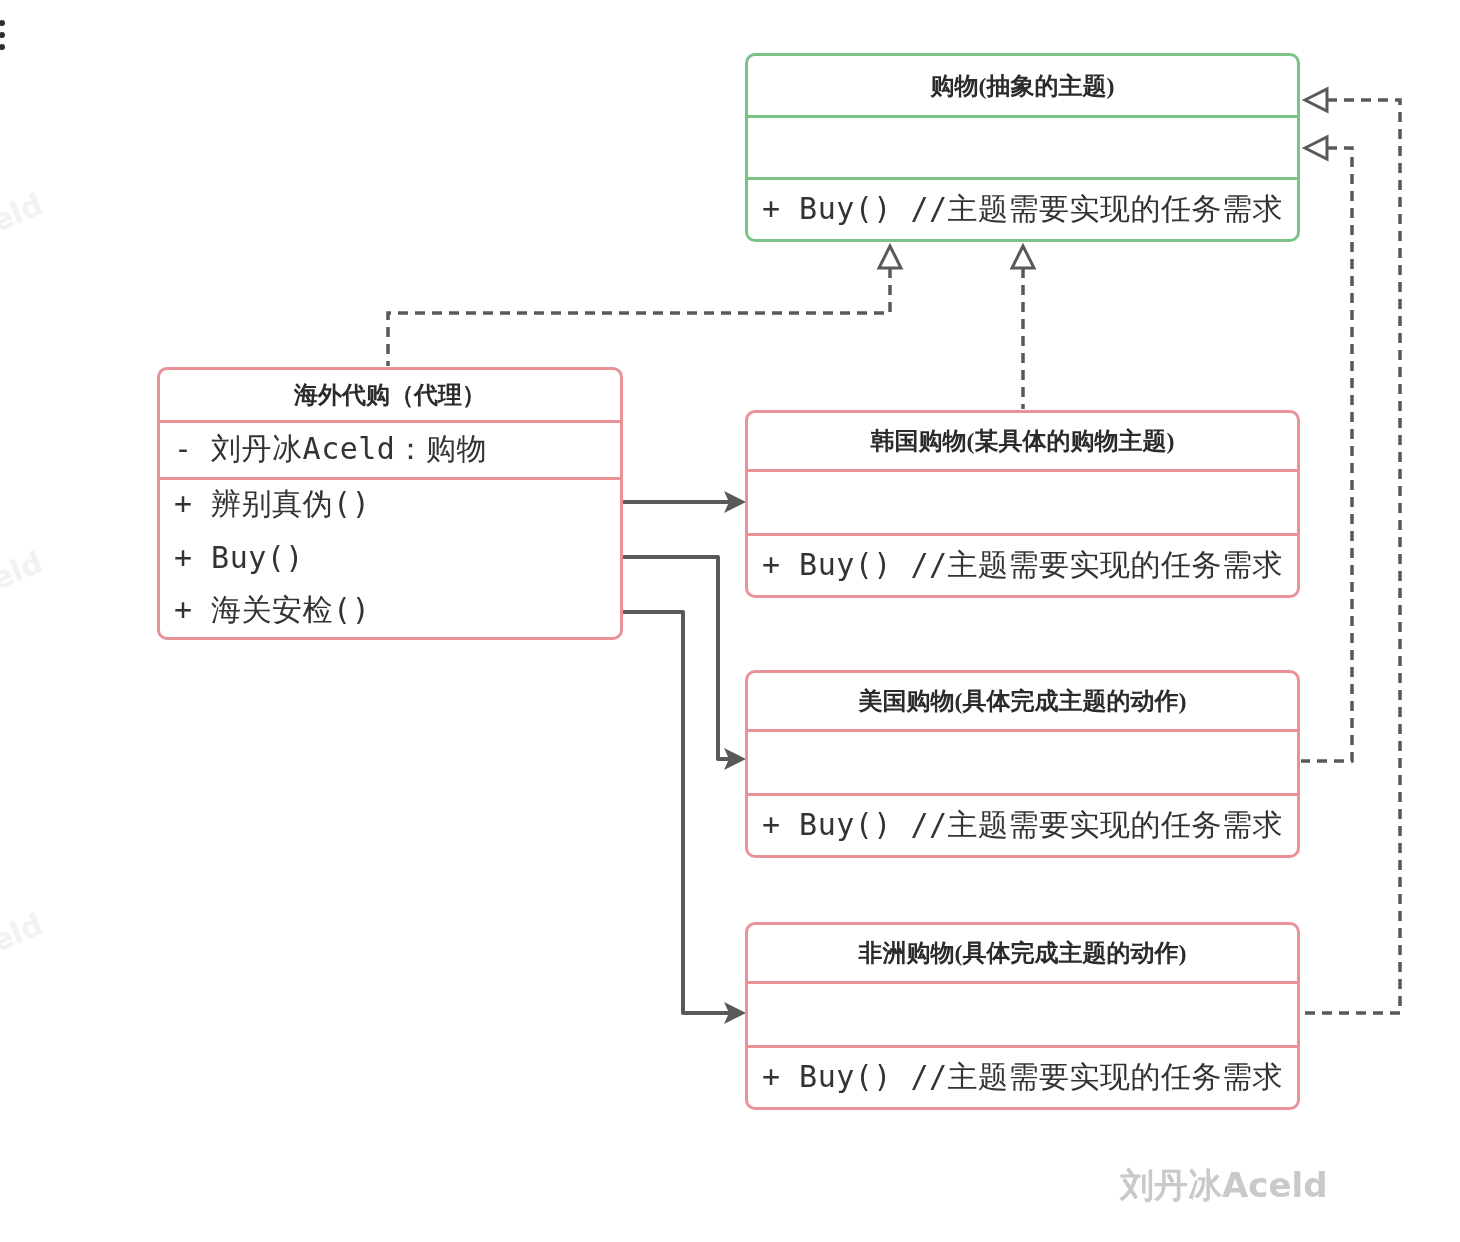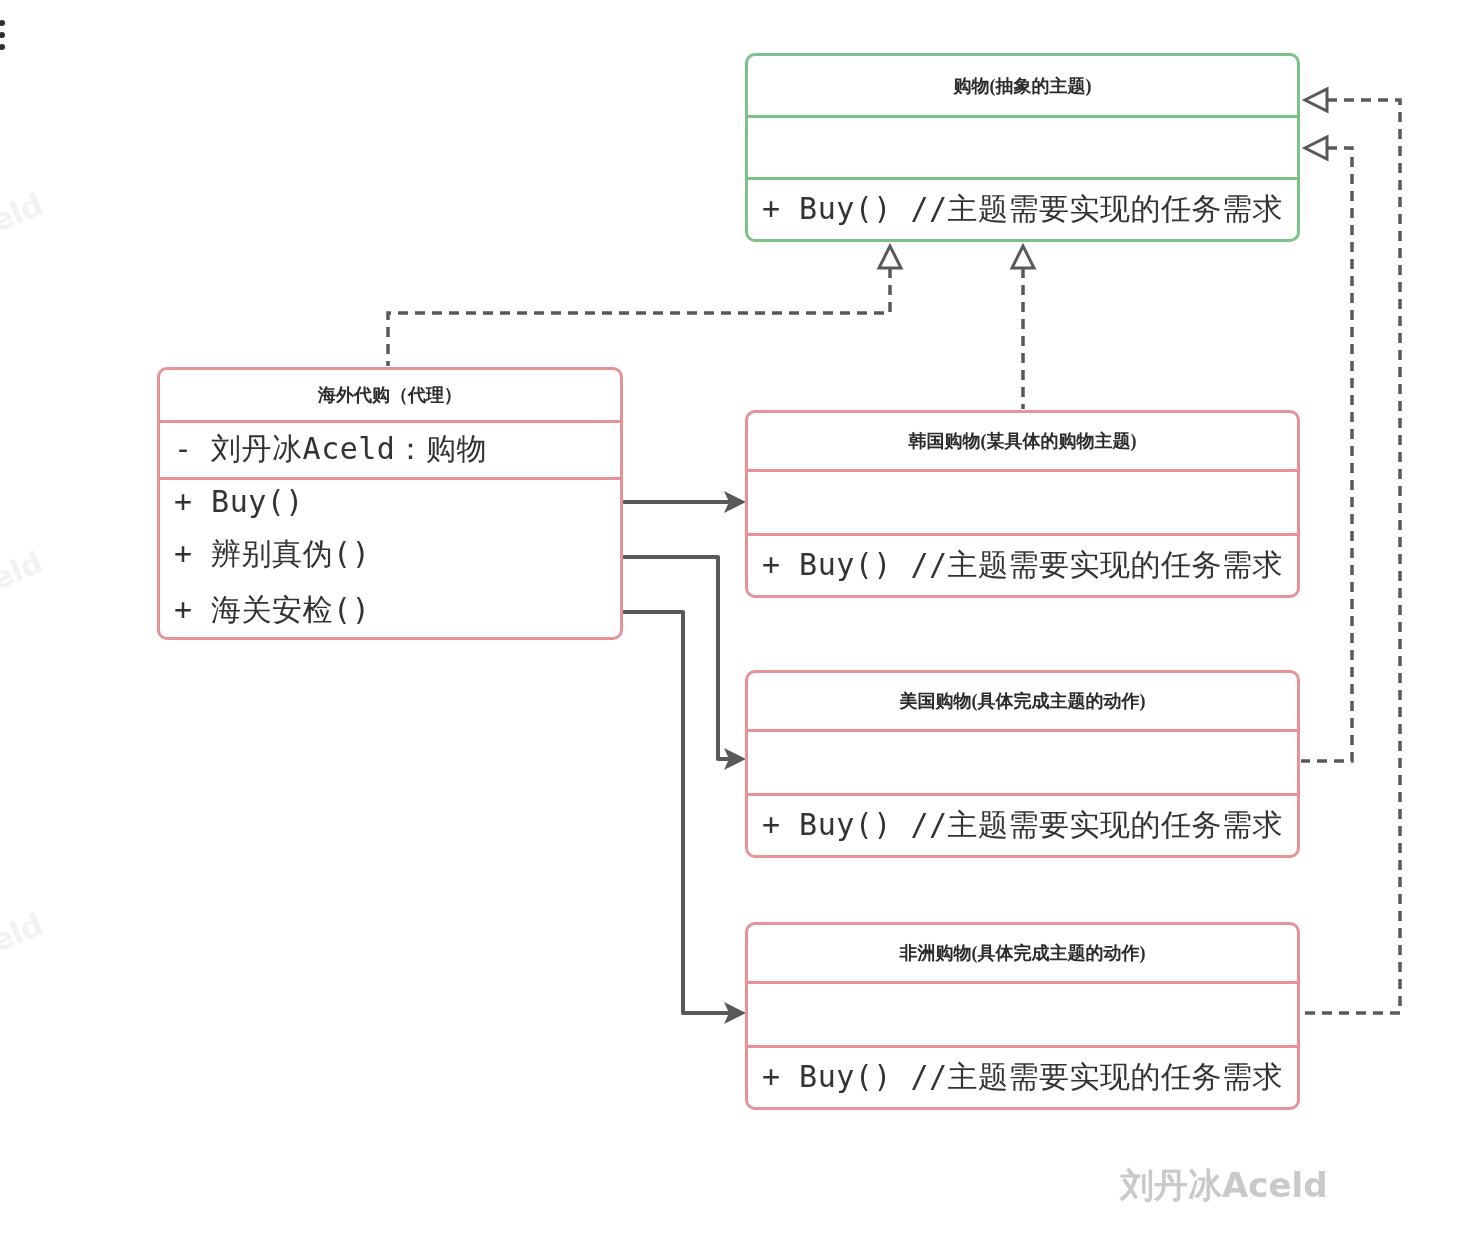--- a/index.html
+++ b/index.html
@@ -19,21 +19,21 @@
   .solid{fill:none;stroke:var(--line);stroke-width:4;stroke-linejoin:round;stroke-linecap:round;}
   .hollow-arrow{fill:#ffffff;stroke:var(--line);stroke-width:3;stroke-linejoin:miter;}
   .solid-arrow{fill:var(--line);stroke:none;}
 
   .uml-box{position:absolute;display:flex;flex-direction:column;background:#fff;
            border:3px solid var(--bc);border-radius:10px;color:var(--text);}
   .uml-box.green{--bc:var(--green);}
   .uml-box.pink{--bc:var(--pink);}
   .sec-title{display:flex;align-items:center;justify-content:center;
              font-family:"Liberation Serif","DejaVu Serif",serif;
-             font-weight:700;font-size:18px;color:#2b2b2b;white-space:pre;}
+             font-weight:700;font-size:24px;color:#2b2b2b;white-space:pre;}
   .sec-attrs{border-top:3px solid var(--bc);border-bottom:3px solid var(--bc);
              display:flex;align-items:center;padding-left:14px;}
   .sec-methods{flex:1;display:flex;flex-direction:column;justify-content:center;
                padding-left:14px;gap:12px;}
   .code-line{font-family:"DejaVu Sans Mono","Liberation Serif",monospace;
              font-size:30px;color:var(--text);white-space:pre;letter-spacing:0.5px;}
 
   
   #box-abstract{left:745px;top:53px;width:555px;height:189px;}
   #box-abstract .sec-title{height:59px;}
@@ -118,22 +118,22 @@
       <span class="code-line">+ Buy() //主题需要实现的任务需求</span>
     </div>
   </div>
 
   <div class="uml-box pink" id="box-proxy">
     <div class="sec-title">海外代购（代理）</div>
     <div class="sec-attrs">
       <span class="code-line">- 刘丹冰Aceld：购物</span>
     </div>
     <div class="sec-methods">
+      <span class="code-line">+ 辨别真伪()</span>
       <span class="code-line">+ Buy()</span>
-      <span class="code-line">+ 辨别真伪()</span>
       <span class="code-line">+ 海关安检()</span>
     </div>
   </div>
 
   <div class="uml-box pink concrete" id="box-korea">
     <div class="sec-title">韩国购物(某具体的购物主题)</div>
     <div class="sec-attrs"></div>
     <div class="sec-methods">
       <span class="code-line">+ Buy() //主题需要实现的任务需求</span>
     </div>

